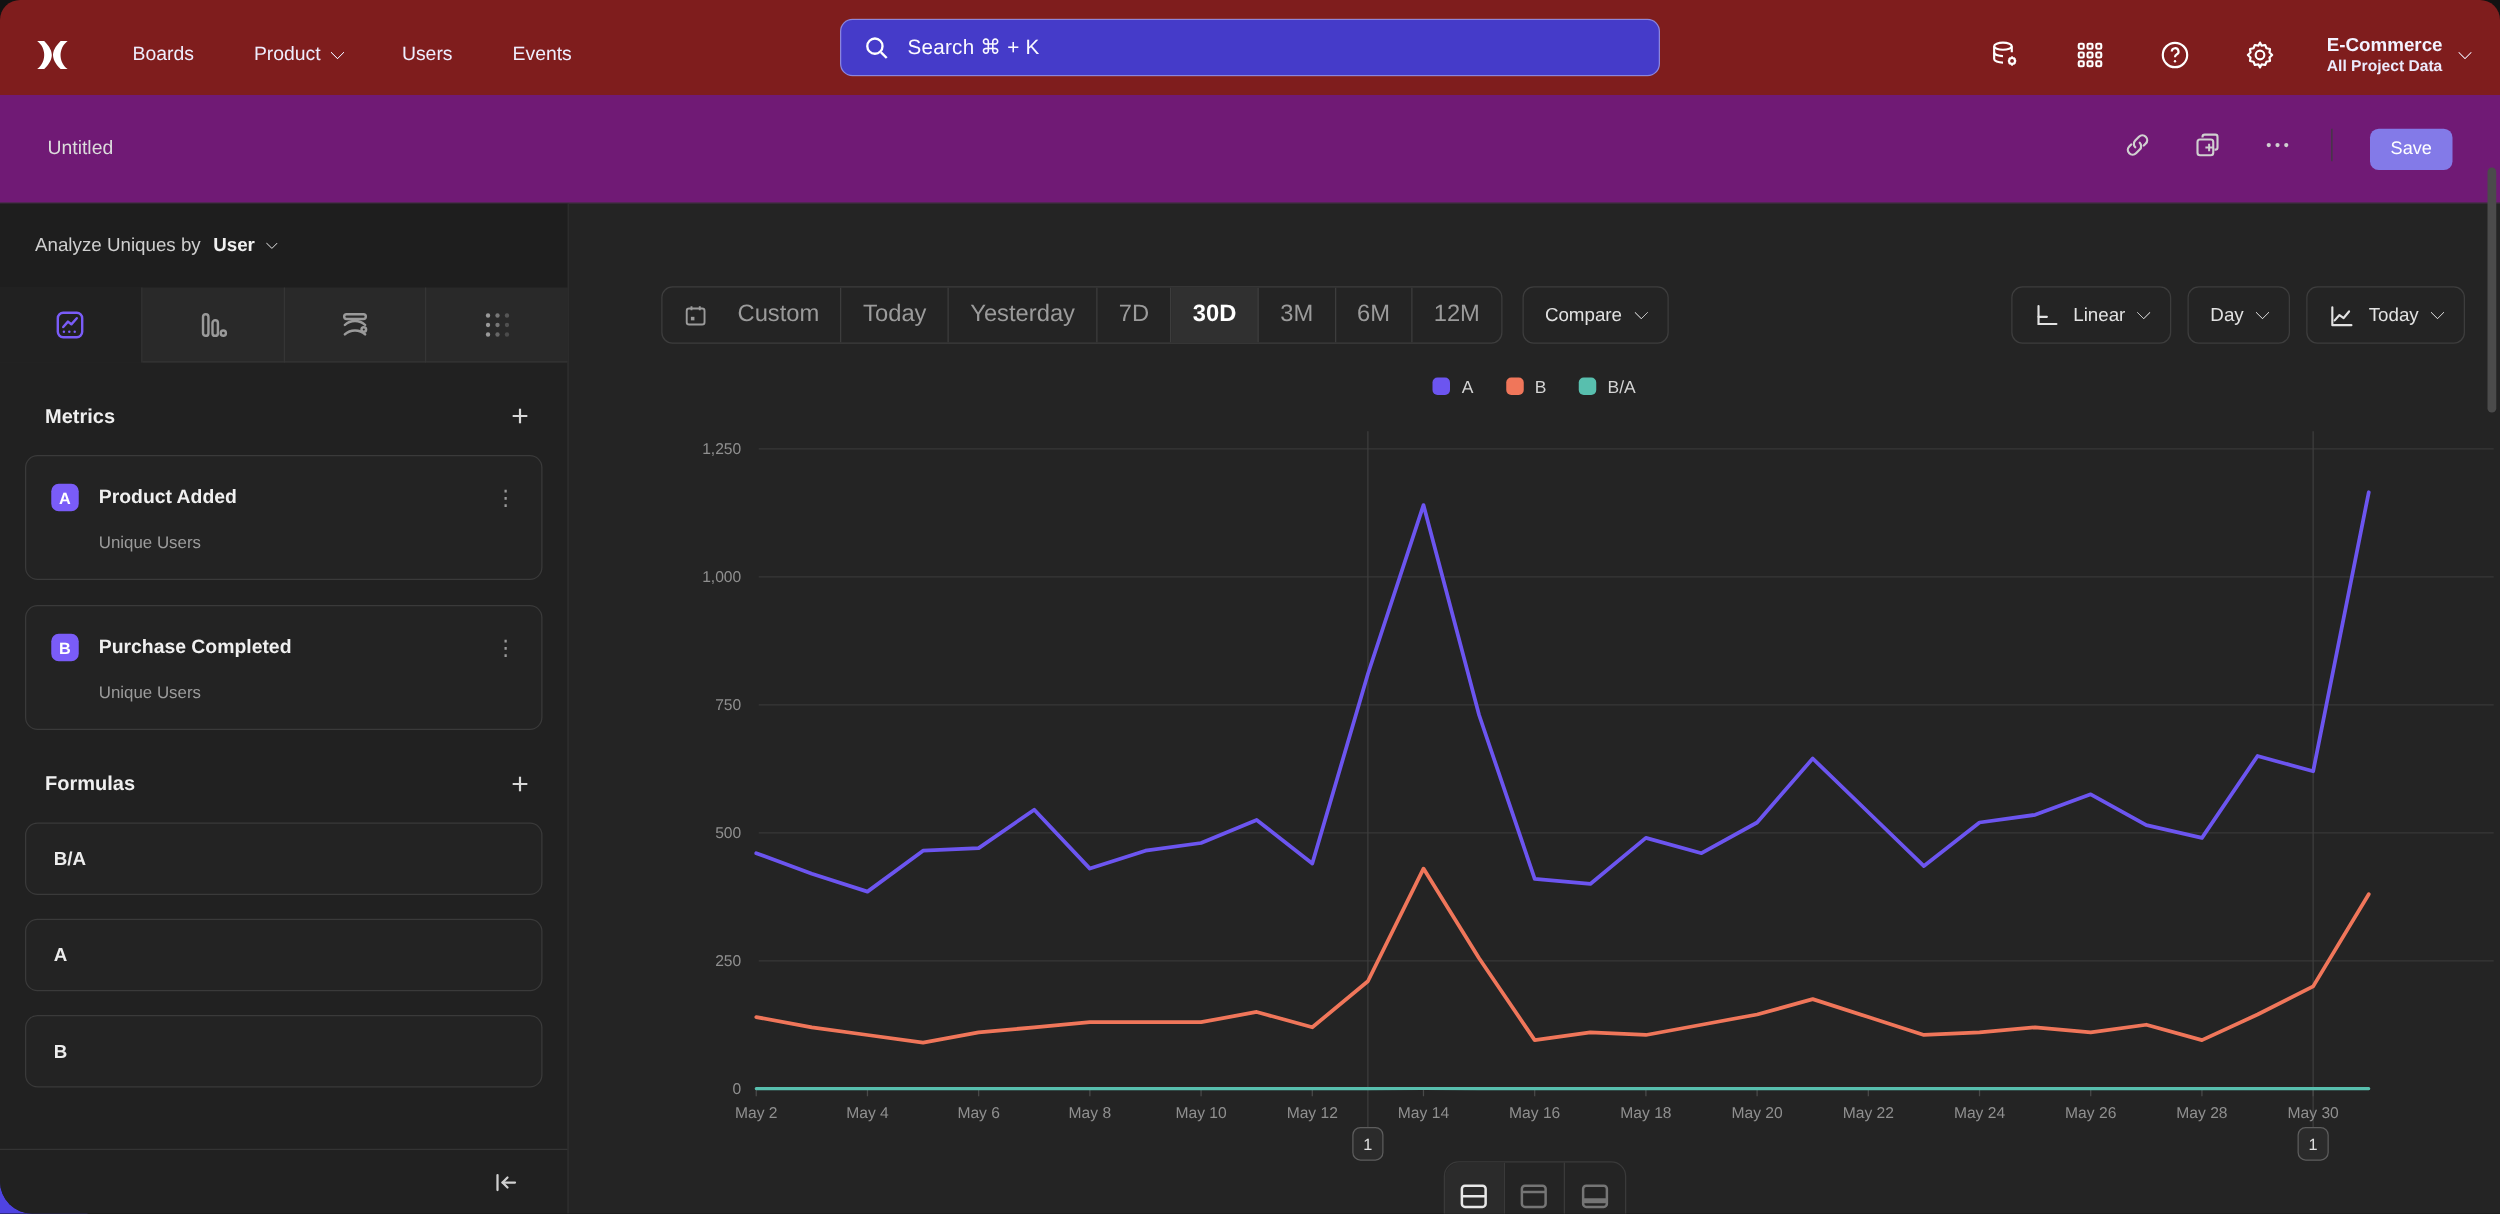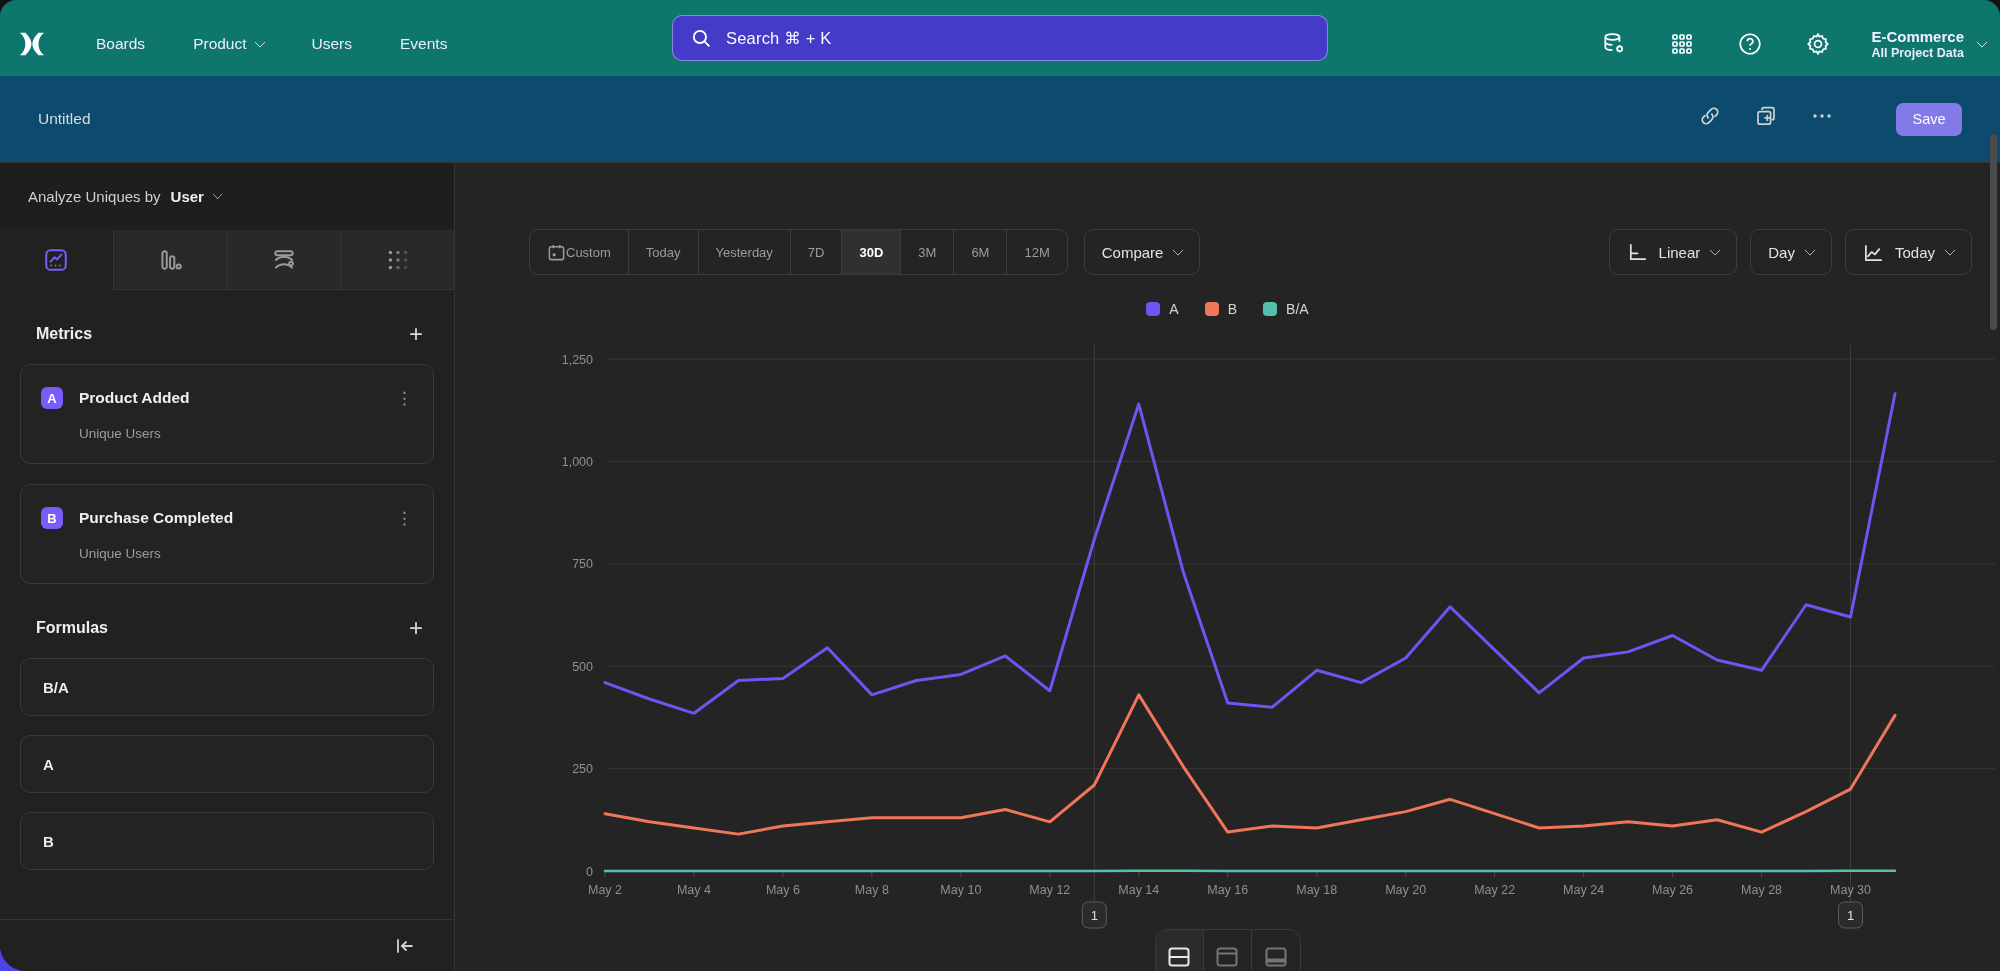--- a/index.html
+++ b/index.html
@@ -1,41 +1,41 @@
 <!DOCTYPE html>
 <html><head>
 <meta charset="utf-8">
 <style>
   * { margin:0; padding:0; box-sizing:border-box; }
   html,body { background:#121212; }
   body { width:2000px; height:971px; overflow:hidden; position:relative;
          font-family:"Liberation Sans", sans-serif; -webkit-font-smoothing:antialiased; }
 
   
-  .nav { position:relative; height:88px; background:#0f766e; border-radius:16px 16px 0 0;
-         display:flex; align-items:center; padding:0 14px; color:#f3f2ff; }
+  .nav { position:relative; height:88px; background:#7f1d1d; border-radius:16px 16px 0 0;
+         display:flex; align-items:center; padding:0 24px; color:#f3f2ff; }
   .nav-left { display:flex; align-items:center; gap:48px; }
   .logo { width:34px; height:34px; display:flex; align-items:center; justify-content:center; }
   .nav-item { font-size:15.5px; color:#eeedfd; display:flex; align-items:center; gap:9px; cursor:default; }
   .search { position:absolute; left:672px; top:15px; width:656px; height:46px;
             background:#453BC9; border:1px solid rgba(255,255,255,0.38); border-radius:10px;
             display:flex; align-items:center; padding:0 18px; gap:14px; color:#ffffff; }
   .search-text { font-size:16.5px; letter-spacing:.2px; color:#fbfaff; }
   .nav-right { margin-left:auto; display:flex; align-items:center; gap:38px; }
   .nav-icon { width:30px; height:30px; display:flex; align-items:center; justify-content:center; color:#f3f2ff; }
   .proj { display:flex; align-items:center; gap:14px; }
   .proj-name { font-size:15px; font-weight:bold; line-height:1.25; }
   .proj-sub  { font-size:12.5px; font-weight:bold; color:#eceafc; }
 
   
   .corner-patch { position:absolute; left:0; bottom:0; width:70px; height:70px; background:#4F43E2; }
   .main { position:absolute; top:76px; left:0; width:2000px; height:895px; background:#212121;
           border-radius:0 0 0 26px; overflow:hidden; }
 
-  .titlebar { height:87px; background:#0c4a6e; border-bottom:1px solid #333;
+  .titlebar { height:87px; background:#701a75; border-bottom:1px solid #333;
               display:flex; align-items:center; padding:0 38px; }
   .doc-title { font-size:15.5px; color:#dcdcdc; }
   .tb-right { margin-left:auto; display:flex; align-items:flex-start; gap:30px; color:#cfcfcf; }
   .tb-icon { width:26px; height:26px; display:flex; align-items:center; justify-content:center; }
   .tb-divider { width:1px; height:26px; background:#3c3c3c; }
   .save-btn { width:66px; height:33px; background:#837AE8; color:#ffffff; border:none;
               border-radius:7px; font-size:14.5px; font-family:inherit; }
 
   .content { display:flex; height:808px; }
 
@@ -65,21 +65,21 @@
   .fcard { border:1px solid #3a3a3a; background:#232323; border-radius:10px; height:58px;
            display:flex; align-items:center; padding:0 22px; margin-bottom:19px;
            font-size:15px; font-weight:bold; color:#ececec; }
   .sidefoot { margin-top:auto; height:52px; border-top:1px solid #343434;
               display:flex; align-items:center; justify-content:flex-end; padding-right:38px; color:#cfcfcf; }
 
   
   .chartpanel { flex:1; position:relative; background:#242424; }
   .controls { display:flex; align-items:center; margin:66px 28px 0 74px; }
   .seg { display:flex; align-items:stretch; height:46px; border:1px solid #3d3d3d; border-radius:9px; overflow:hidden; }
-  .seg > span { display:flex; align-items:center; gap:0; padding:0 17px; font-size:13px;
+  .seg > span { display:flex; align-items:center; gap:24px; padding:0 17px; font-size:19px;
                 color:#9b9b9b; border-right:1px solid #3d3d3d; white-space:nowrap; }
   .seg > span:last-child { border-right:none; }
   .seg > span.active { background:#303030; color:#ffffff; font-weight:bold; }
   .btn { height:46px; border:1px solid #3d3d3d; border-radius:9px; background:transparent;
          color:#e2e2e2; font-size:15px; display:inline-flex; align-items:center; gap:11px;
          padding:0 17px; font-family:inherit; }
   .compare { margin-left:16px; }
   .ctrl-right { margin-left:auto; display:flex; align-items:center; gap:13px; }
   .chev { width:8px; height:8px; border-right:1.8px solid currentColor; border-bottom:1.8px solid currentColor;
           transform:rotate(45deg); margin-top:-4px; display:inline-block; border-radius:1px; }

